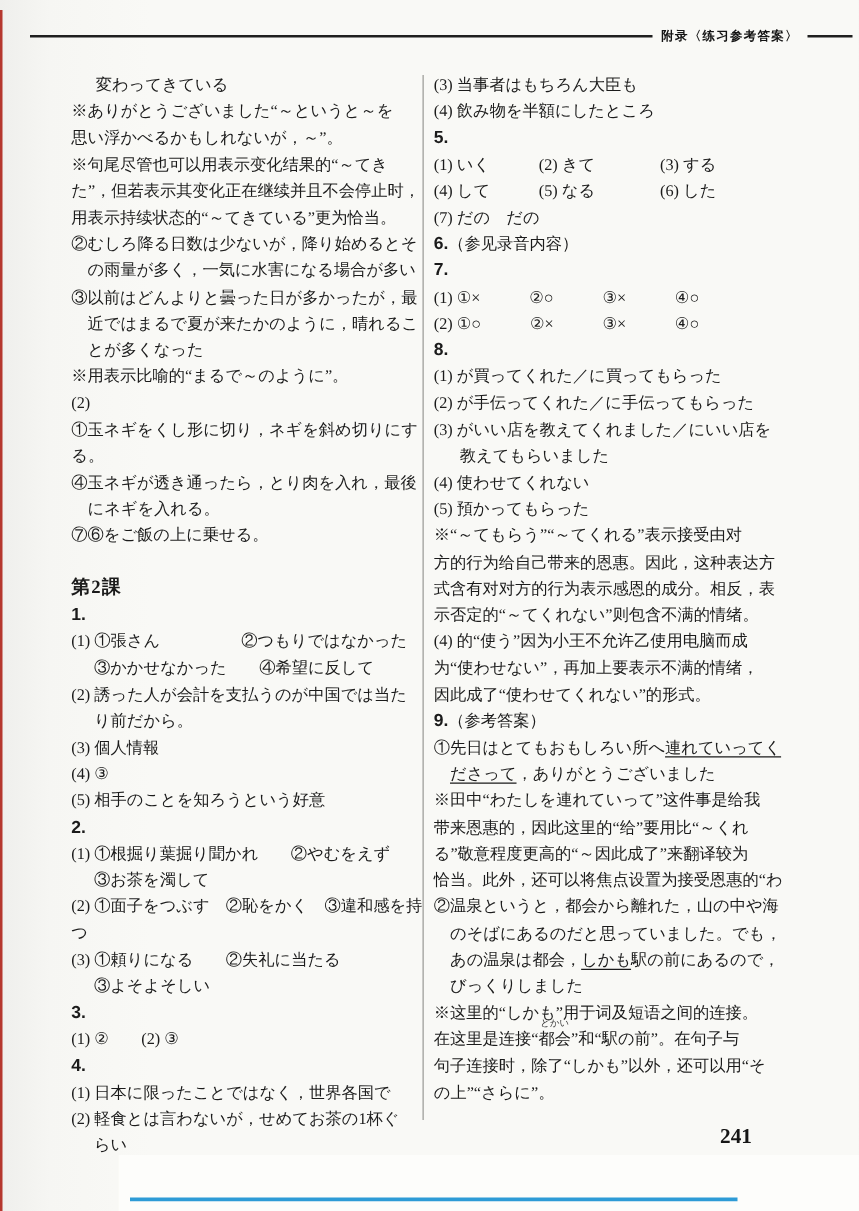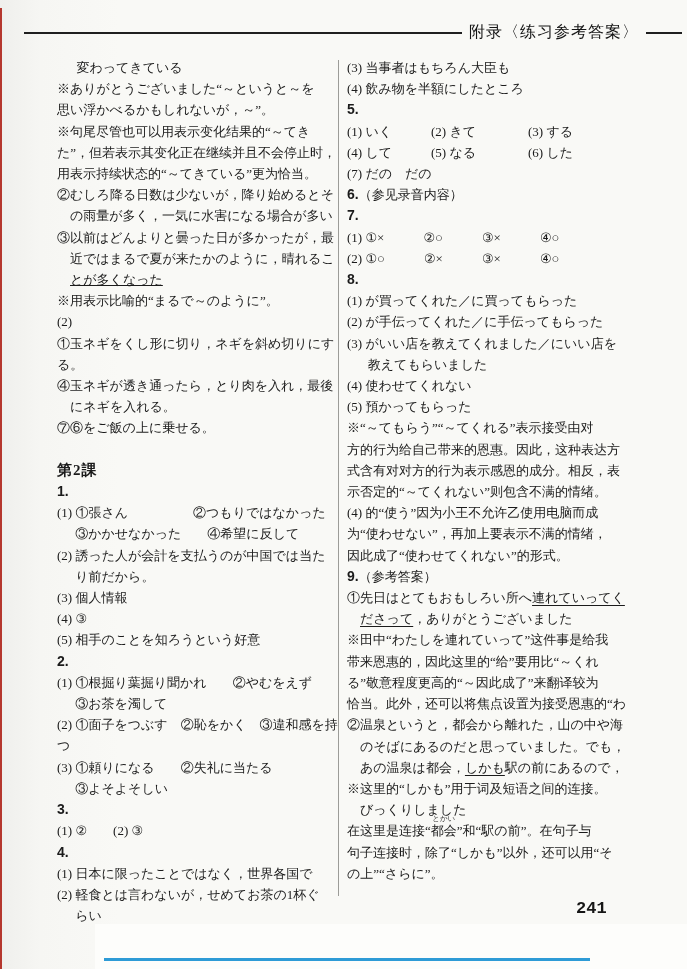--- a/index.html
+++ b/index.html
@@ -6,34 +6,34 @@
   body{
     width:687px;height:969px;position:relative;overflow:hidden;
     background:#f4f4f1;
     font-family:"Liberation Serif", serif;
   }
   .page{position:absolute;inset:0;background:linear-gradient(90deg,#efefec 0px,#f6f6f3 40px,#f9f9f6 120px);}
   .spine-line{position:absolute;left:0;top:8px;width:2px;height:961px;}
   .header{position:absolute;top:22px;left:24px;width:658px;display:flex;align-items:center;gap:7px;}
   .hrule{height:2px;background:#1f1f1f;flex:1;}
   .hrule-short{height:2px;background:#1f1f1f;flex:0 0 36px;}
-  .htitle{font-weight:normal;font-size:16px;color:#141414;letter-spacing:1px;white-space:nowrap;}
+  .htitle{font-weight:bold;font-size:10px;color:#141414;letter-spacing:1px;white-space:nowrap;}
   .divider{position:absolute;left:338px;top:60px;width:1px;height:836px;background:#9c9c98;}
   .col{position:absolute;top:57px;font-size:13px;line-height:21.2px;color:#1b1b1b;}
   .col-left{left:57px;width:281px;}
   .col-right{left:347px;width:280px;}
   .line{min-height:21.2px;white-space:pre-wrap;}
   .s-blank{height:21.2px;}
   .s-h{font-weight:bold;font-size:15px;letter-spacing:1px;}
   .s-n{font-weight:bold;font-size:14px;font-family:"Liberation Sans", sans-serif;}
   .u{text-decoration:underline;text-underline-offset:3px;}
   .b{font-weight:bold;font-size:14px;font-family:"Liberation Sans", sans-serif;}
   .ruby{position:relative;}
   .ruby .rt{position:absolute;left:50%;transform:translateX(-50%);top:-8px;font-size:7.5px;line-height:8px;color:#333;white-space:nowrap;}
-  .page-number{position:absolute;left:576px;top:899px;font-family:Liberation Mono, monospace;font-weight:bold;font-size:17px;color:#161616;}
+  .page-number{position:absolute;left:576px;top:899px;font-family:Liberation Serif, serif;font-weight:bold;font-size:17px;color:#161616;}
   .bottom-strip{position:absolute;left:95px;top:924px;width:592px;height:45px;background:#fdfdfb;}
   .blue-line{position:absolute;left:104px;top:958px;width:486px;height:3px;}
 </style>
 </head>
 <body>
 
 <div class="page">
 
   <div class="spine-line" style="background: rgb(181, 55, 46);"></div>
 
@@ -49,21 +49,21 @@
       <div class="line" style="padding-left: 1.5em;"><span>変わってきている</span></div>
       <div class="line"><span>※ありがとうございました“～というと～を</span></div>
       <div class="line"><span>思い浮かべるかもしれないが，～”。</span></div>
       <div class="line"><span>※句尾尽管也可以用表示变化结果的“～てき</span></div>
       <div class="line"><span>た”，但若表示其变化正在继续并且不会停止时，</span></div>
       <div class="line"><span>用表示持续状态的“～てきている”更为恰当。</span></div>
       <div class="line"><span>②むしろ降る日数は少ないが，降り始めるとそ</span></div>
       <div class="line" style="padding-left: 1em;"><span>の雨量が多く，一気に水害になる場合が多い</span></div>
       <div class="line"><span>③以前はどんよりと曇った日が多かったが，最</span></div>
       <div class="line" style="padding-left: 1em;"><span>近ではまるで夏が来たかのように，晴れるこ</span></div>
-      <div class="line" style="padding-left: 1em; text-decoration: underline;"><span>とが多くなった</span></div>
+      <div class="line" style="padding-left: 1em;"><span>とが多くなった</span></div>
       <div class="line"><span>※用表示比喻的“まるで～のように”。</span></div>
       <div class="line"><span>(2)</span></div>
       <div class="line"><span>①玉ネギをくし形に切り，ネギを斜め切りにする。</span></div>
       <div class="line"><span>④玉ネギが透き通ったら，とり肉を入れ，最後</span></div>
       <div class="line" style="padding-left: 1em;"><span>にネギを入れる。</span></div>
       <div class="line"><span>⑦⑥をご飯の上に乗せる。</span></div>
       <div class="line s-blank"></div>
       <div class="line s-h"><span>第2課</span></div>
       <div class="line s-n"><span>1.</span></div>
       <div class="line"><span>(1) ①張さん　　　　　②つもりではなかった</span></div>
@@ -114,22 +114,22 @@
       <div class="line"><span class="b">9.</span><span>（参考答案）</span></div>
       <div class="line"><span>①先日はとてもおもしろい所へ</span><span class="u">連れていってく</span></div>
       <div class="line" style="padding-left: 1em;"><span class="u">ださって</span><span>，ありがとうございました</span></div>
       <div class="line"><span>※田中“わたしを連れていって”这件事是给我</span></div>
       <div class="line"><span>带来恩惠的，因此这里的“给”要用比“～くれ</span></div>
       <div class="line"><span>る”敬意程度更高的“～因此成了”来翻译较为</span></div>
       <div class="line"><span>恰当。此外，还可以将焦点设置为接受恩惠的“わ</span></div>
       <div class="line"><span>②温泉というと，都会から離れた，山の中や海</span></div>
       <div class="line" style="padding-left: 1em;"><span>のそばにあるのだと思っていました。でも，</span></div>
       <div class="line" style="padding-left: 1em;"><span>あの温泉は都会，</span><span class="u">しかも</span><span>駅の前にあるので，</span></div>
+      <div class="line" style="padding-left: 1em;"><span>びっくりしました</span></div>
       <div class="line"><span>※这里的“しかも”用于词及短语之间的连接。</span></div>
-      <div class="line" style="padding-left: 1em;"><span>びっくりしました</span></div>
       <div class="line"><span>在这里是连接“</span><span class="ruby">都会<span class="rt">とかい</span></span><span>”和“駅の前”。在句子与</span></div>
       <div class="line"><span>句子连接时，除了“しかも”以外，还可以用“そ</span></div>
       <div class="line"><span>の上”“さらに”。</span></div>
     </div>
 
   <div class="page-number">241</div>
 
   <div class="bottom-strip"></div>
   <div class="blue-line" style="background: rgb(46, 155, 214);"></div>
 

